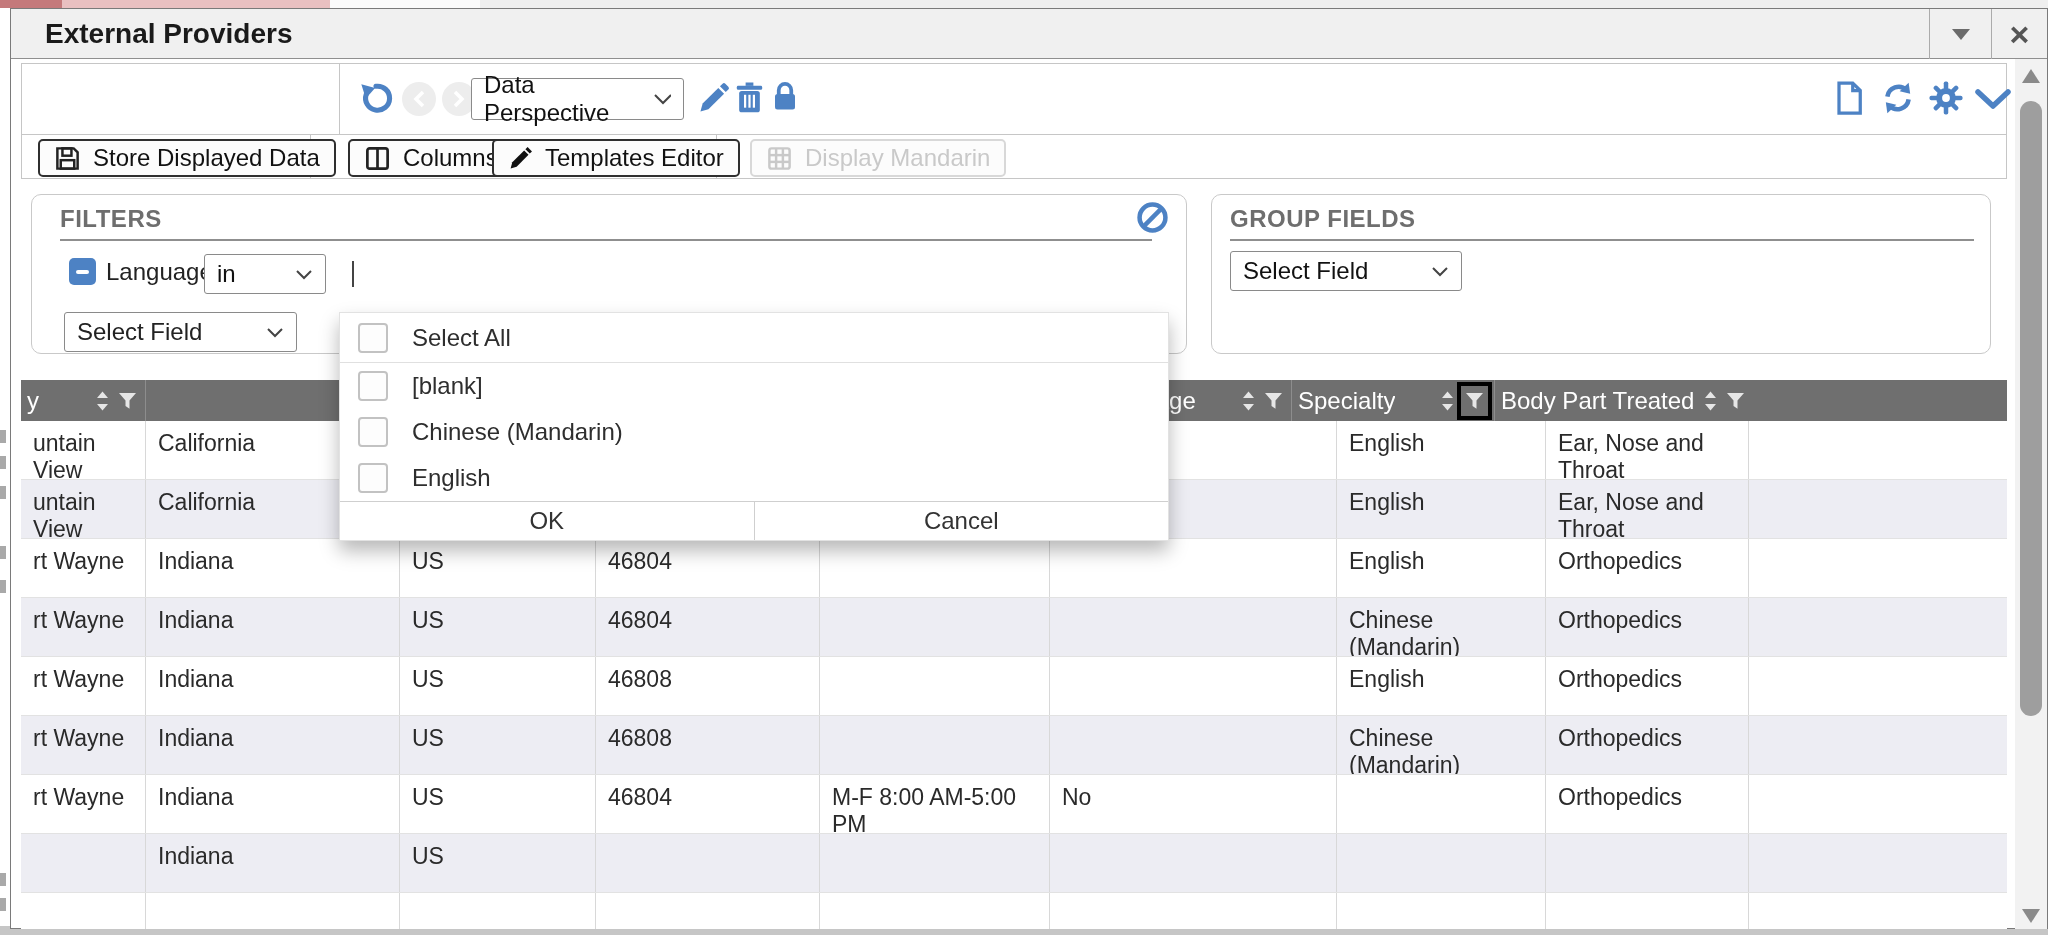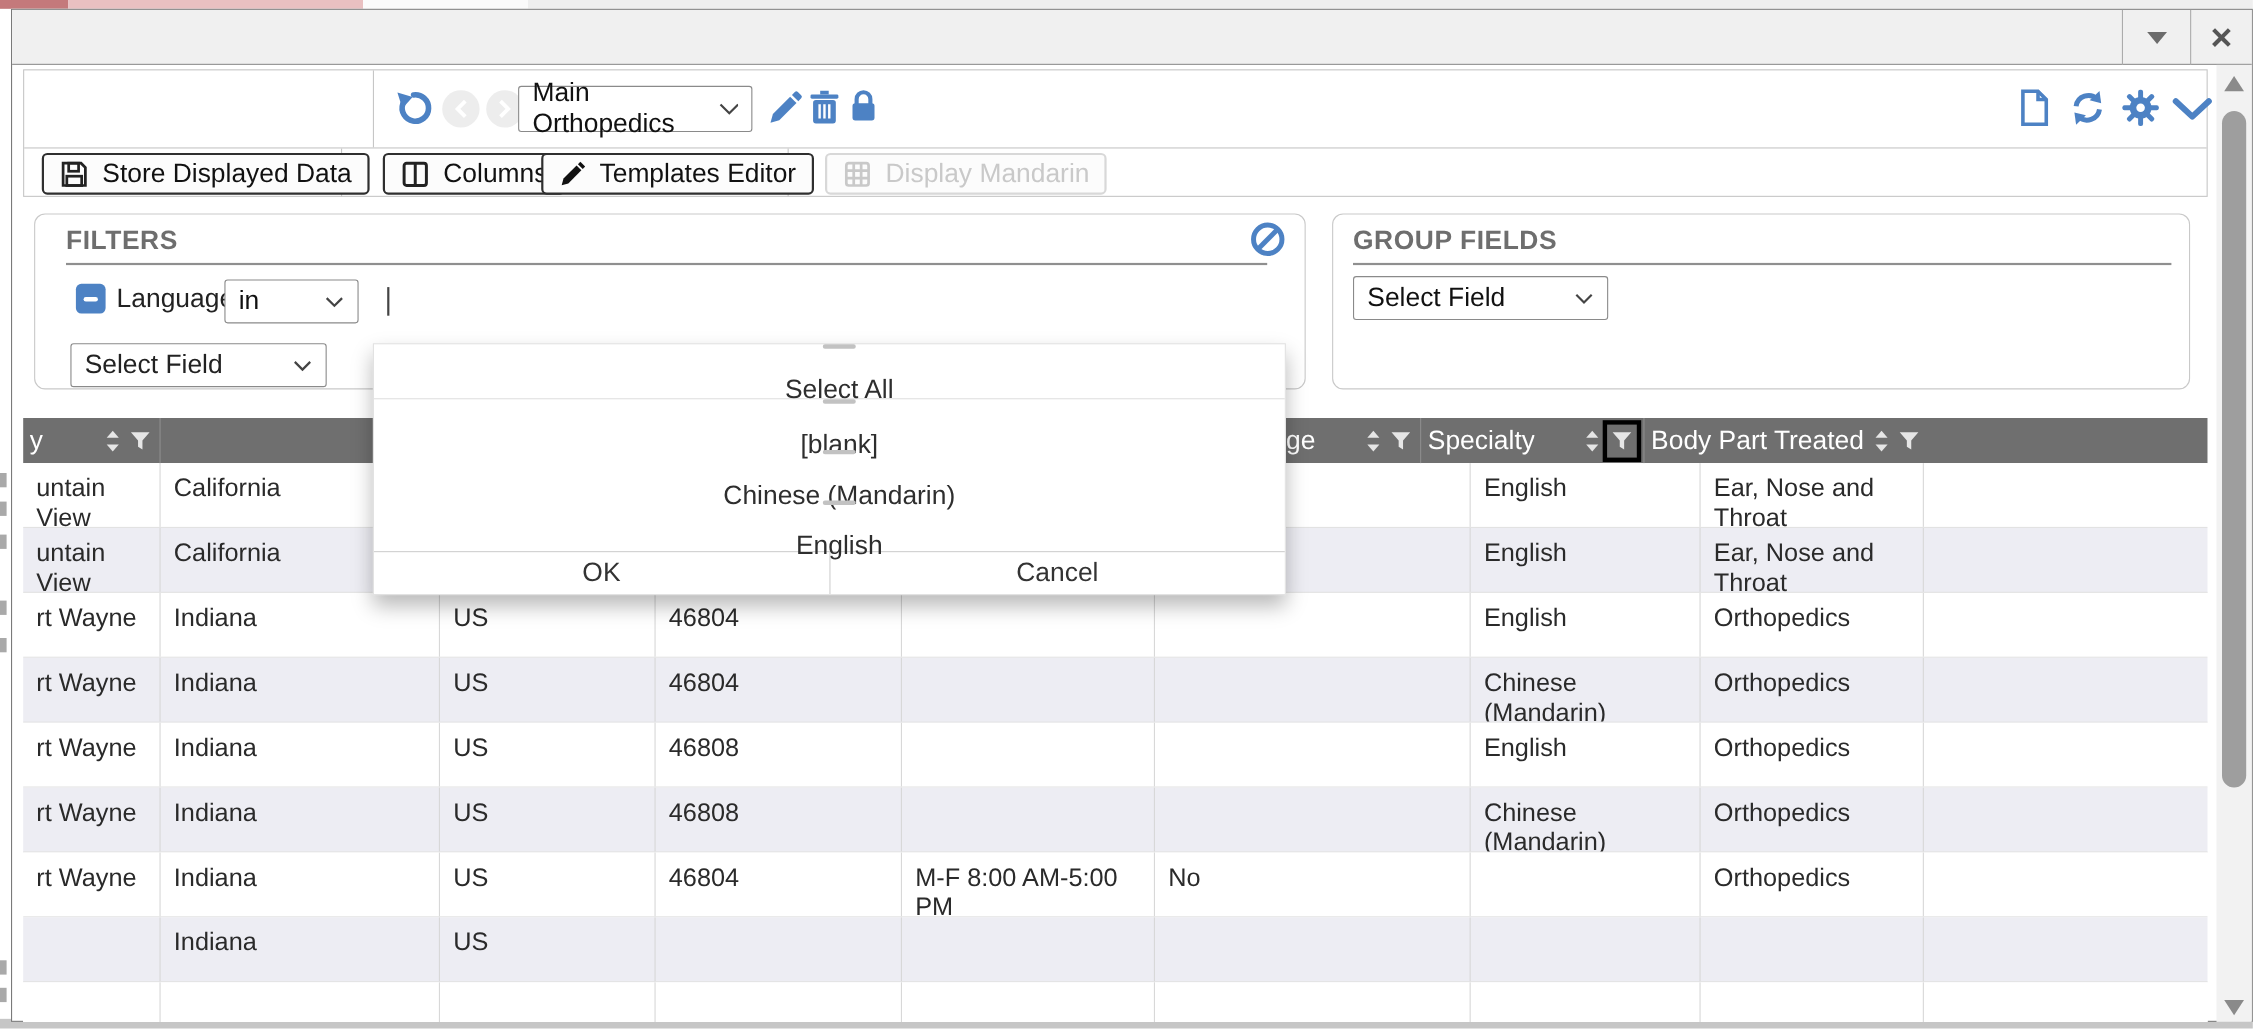--- a/index.html
+++ b/index.html
@@ -45,21 +45,21 @@
   
   .minus-sq{width:27px;height:27px;background:var(--accent);border-radius:5px;display:flex;align-items:center;justify-content:center;}
   .minus-sq div{width:13px;height:4px;background:#fff;border-radius:2px;}
   .flabel{font-size:24px;color:#222;line-height:28px;}
   .search-input{border:2px solid #6f9ad0;border-radius:4px;font-size:24px;color:#333;padding:0 12px 0 16px;outline:none;font-family:"Liberation Sans",sans-serif;}
   .search-input::placeholder{color:#9a9a9a;}
   .caret{width:2px;height:26px;background:#444;}
   
   .dropdown{left:328px;top:303px;width:830px;background:#fff;border:1px solid #e2e2e2;
             box-shadow:0 10px 18px rgba(0,0,0,0.28);z-index:6;}
-  .dd-item{display:flex;align-items:center;gap:24px;padding-left:18px;cursor:pointer;flex-direction:column;}
+  .dd-item{display:flex;align-items:center;gap:24px;padding-left:18px;cursor:pointer;}
   .dd-item .cb{width:26px;height:26px;border:2px solid #c2c2c2;border-radius:4px;background:#fdfdfd;}
   .dd-item .lbl{font-size:24px;color:#2e2e2e;}
   .dd-sep{height:1px;background:#e0e0e0;}
   .dd-footer{display:flex;border-top:1px solid #cfcfcf;height:38px;}
   .dd-footer .half{width:50%;display:flex;align-items:center;justify-content:center;font-size:24px;color:#333;cursor:pointer;}
   .dd-footer .half + .half{border-left:1px solid #cfcfcf;}
   
   .tablewrap{left:10px;top:371px;width:1986px;height:549px;overflow:hidden;background:#fff;}
   .thead{display:flex;height:41px;background:var(--header-bg);}
   .th{display:flex;align-items:center;color:#fff;font-size:24px;padding:0 8px 0 6px;position:relative;box-sizing:border-box;}
@@ -93,20 +93,21 @@
     <div class="abs gutter-mark" style="top: 428px;"></div>
     <div class="abs gutter-mark" style="top: 488px;"></div>
     <div class="abs gutter-mark" style="top: 522px;"></div>
     <div class="abs gutter-mark" style="top: 815px;"></div>
     <div class="abs gutter-mark" style="top: 840px;"></div>
   </div>
 
 <div class="abs modal">
 
   <div class="abs titlebar">
+    <div class="abs title">External Providers</div>
     <div class="abs tb-btn" style="left:1918px;width:62px;">
       <div class="tb-caret"></div>
     </div>
     <div class="abs tb-btn" style="left:1980px;width:56px;">
       <div class="tb-close">×</div>
     </div>
   </div>
 
   <div class="abs vscroll">
     <div class="abs tri-up"></div>
@@ -132,21 +133,21 @@
           <polyline points="11,2 4,9 11,16" stroke="#fff" stroke-width="3.5" fill="none"></polyline>
         </svg>
     </div>
     <div class="abs navcirc" style="left:420px;top:18px;">
       <svg width="14" height="18">
           <polyline points="3,2 10,9 3,16" stroke="#fff" stroke-width="3.5" fill="none"></polyline>
         </svg>
     </div>
 
     <div class="abs fakeselect" style="left:449px;top:14px;width:213px;height:42px;">
-      <span>Main Orthopedics</span>
+      <span>Data Perspective</span>
       <svg width="20" height="12">
           <polyline points="2,2 10,10 18,2" fill="none" stroke="#444" stroke-width="2"></polyline>
         </svg>
     </div>
 
     <div class="abs ico" style="left:675px;top:18px;">
       <svg width="33" height="33" viewBox="0 0 24 24" fill="#4d82c4">
           <path d="M2.5 21.5 l1.6-5.8 L15.5 4.3 l4.2 4.2 L8.3 19.9 Z"></path>
           <path d="M16.7 3.1 l4.2 4.2 1.9-1.9 a1.4 1.4 0 0 0 0-2 l-2.2-2.2 a1.4 1.4 0 0 0-2 0 Z"></path>
         </svg>

